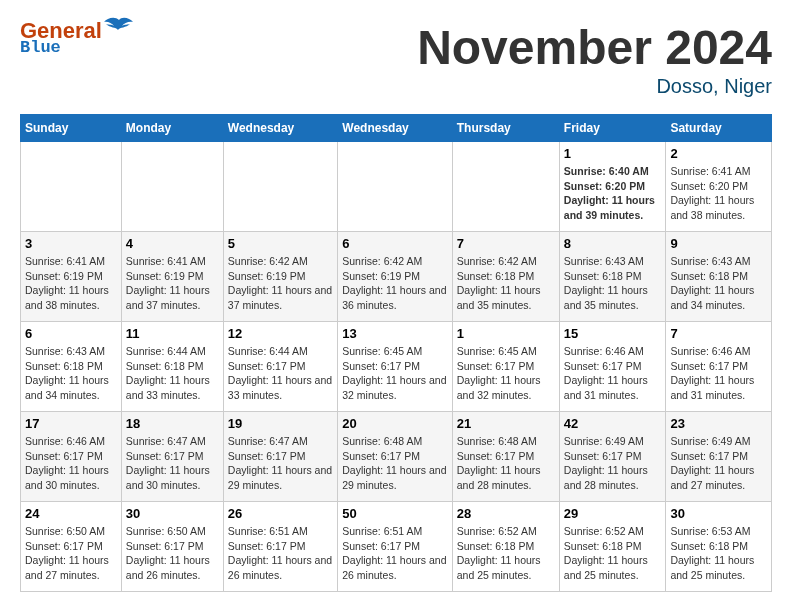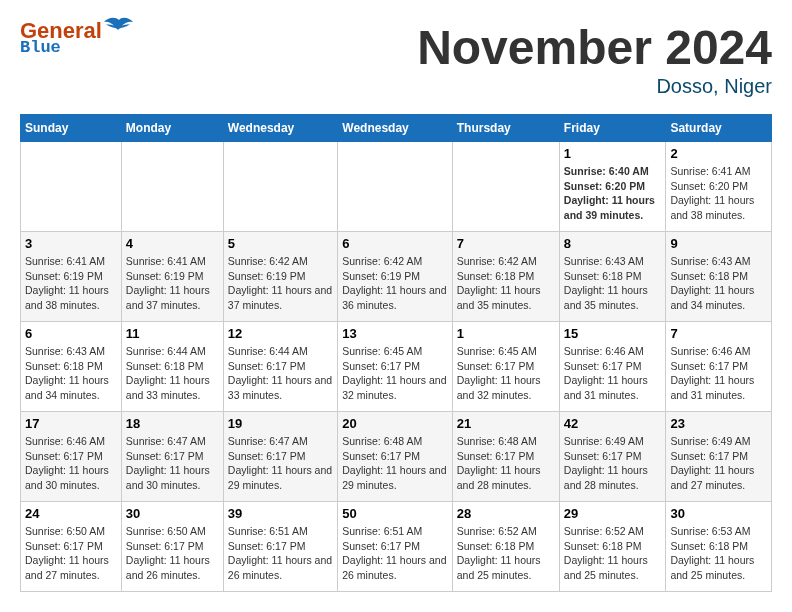--- a/index.html
+++ b/index.html
@@ -268,21 +268,21 @@
 Sunset: 6:17 PM
 Daylight: 11 hours and 27 minutes.</div>
         </td>
         <td>
           <span class="day-number">30</span>
           <div class="day-info" style="white-space: pre-line;">Sunrise: 6:50 AM
 Sunset: 6:17 PM
 Daylight: 11 hours and 26 minutes.</div>
         </td>
         <td>
-          <span class="day-number">39</span>
+          <span class="day-number">26</span>
           <div class="day-info" style="white-space: pre-line;">Sunrise: 6:51 AM
 Sunset: 6:17 PM
 Daylight: 11 hours and 26 minutes.</div>
         </td>
         <td>
           <span class="day-number">50</span>
           <div class="day-info" style="white-space: pre-line;">Sunrise: 6:51 AM
 Sunset: 6:17 PM
 Daylight: 11 hours and 26 minutes.</div>
         </td>

